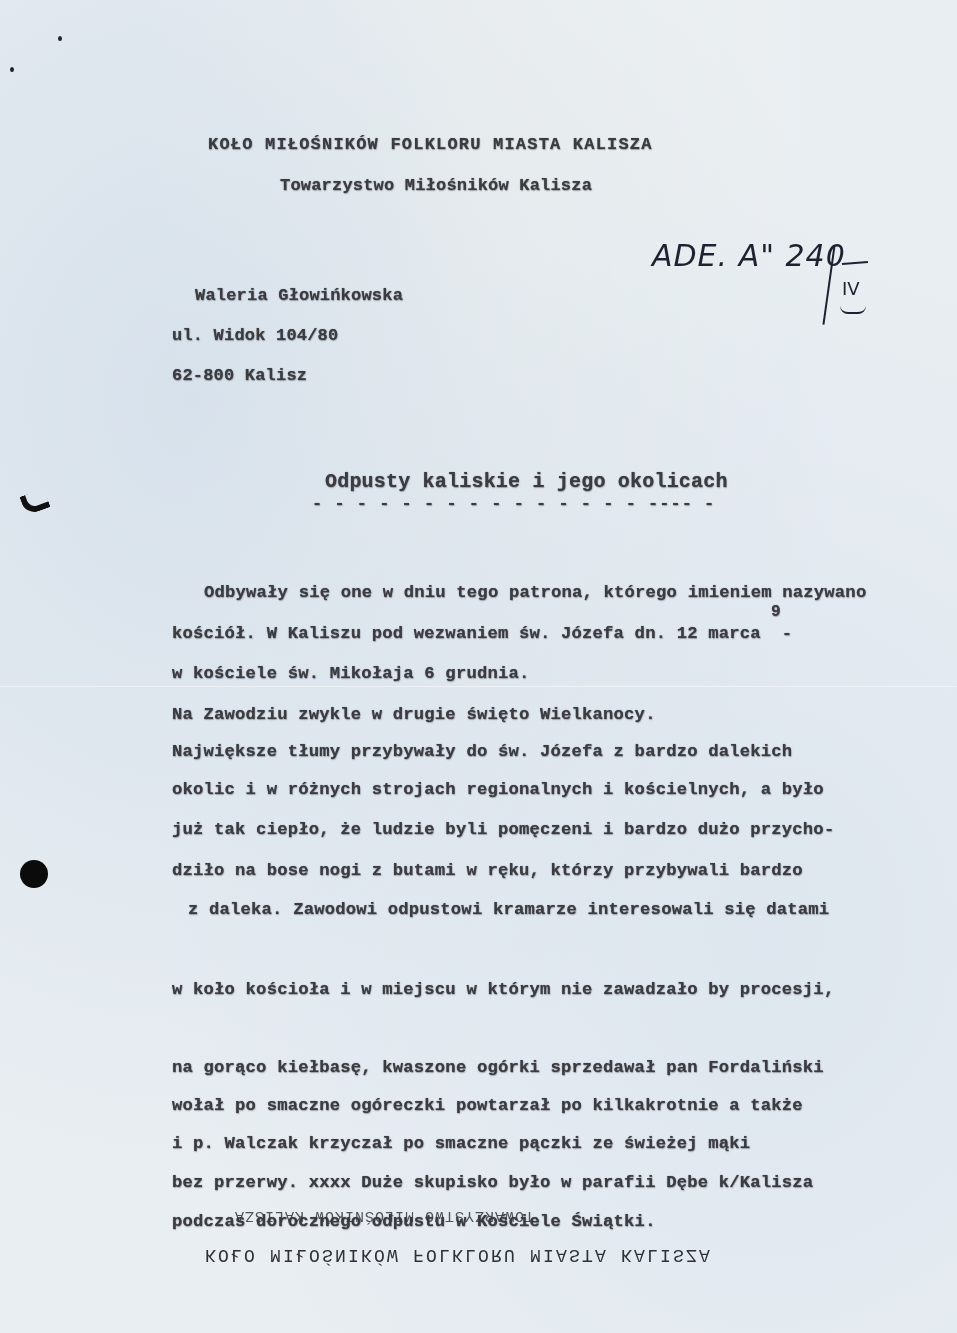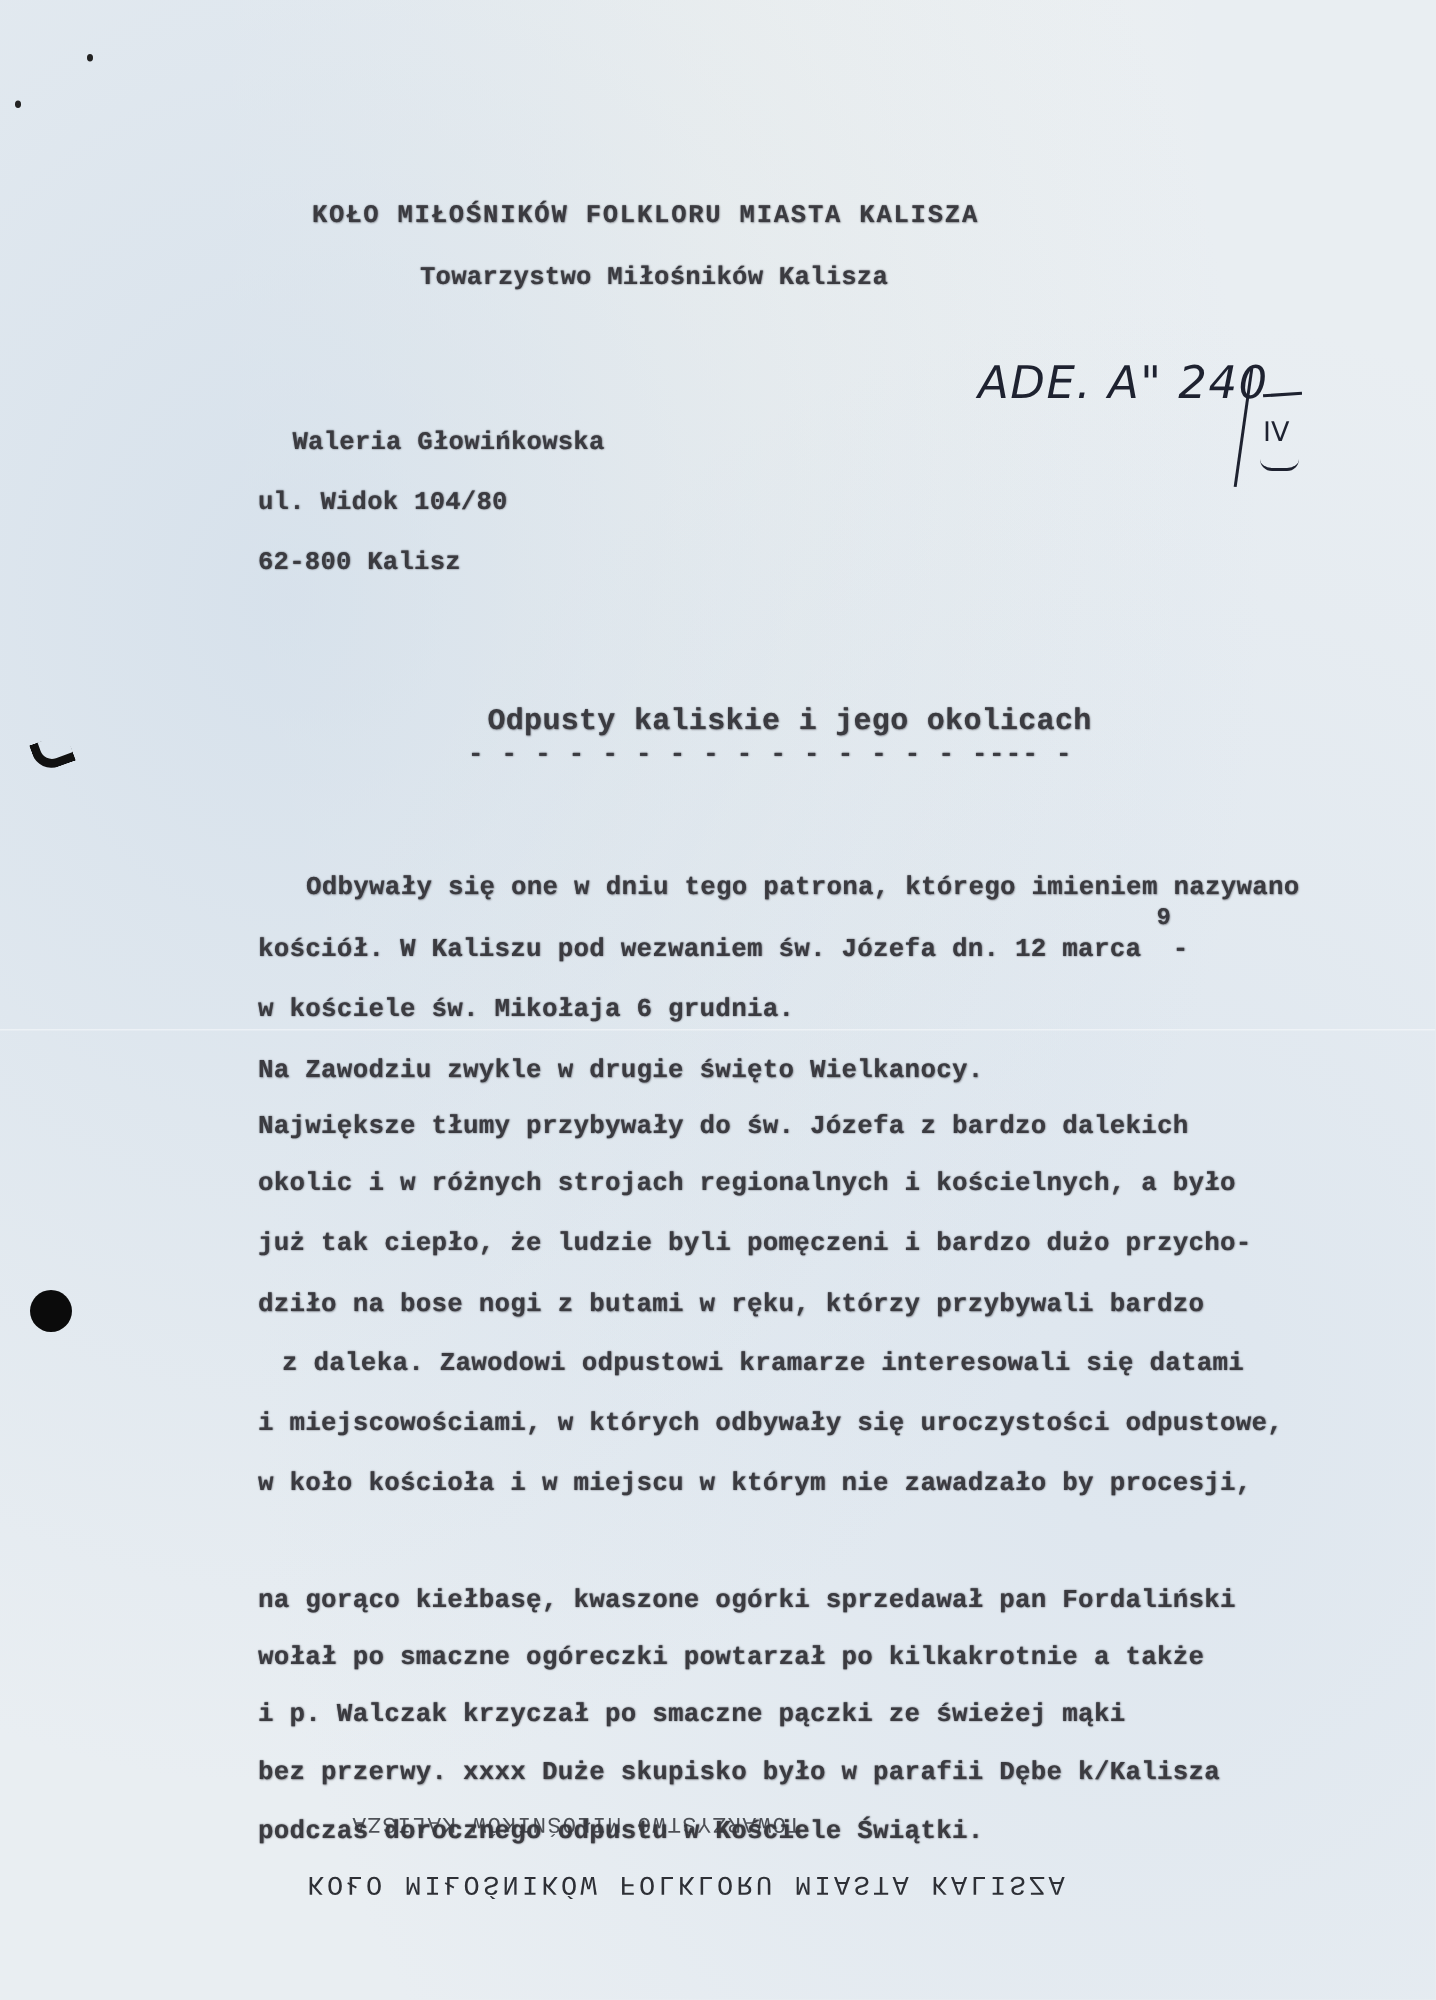--- a/index.html
+++ b/index.html
@@ -84,21 +84,20 @@
 
   <div class="typed body-line" style="top:583px;margin-left:32px;">Odbywały się one w dniu tego patrona, którego imieniem nazywano</div>
   <div class="typed body-line" style="top:624px;">kościół. W Kaliszu pod wezwaniem św. Józefa dn. 12 marca  -</div>
   <div class="typed body-line" style="top:664px;">w kościele św. Mikołaja 6 grudnia.</div>
   <div class="typed body-line" style="top:705px;">Na Zawodziu zwykle w drugie święto Wielkanocy.</div>
   <div class="typed body-line" style="top:742px;">Największe tłumy przybywały do św. Józefa z bardzo dalekich</div>
   <div class="typed body-line" style="top:780px;">okolic i w różnych strojach regionalnych i kościelnych, a było</div>
   <div class="typed body-line" style="top:820px;">już tak ciepło, że ludzie byli pomęczeni i bardzo dużo przycho-</div>
   <div class="typed body-line" style="top:861px;">dziło na bose nogi z butami w ręku, którzy przybywali bardzo</div>
   <div class="typed body-line" style="top:900px;margin-left:16px;">z daleka. Zawodowi odpustowi kramarze interesowali się datami</div>
-  <div class="typed body-line" style="top:940px;">i miejscowościami, w których odbywały się uroczystości odpustowe,</div>
   <div class="typed body-line" style="top:980px;">w koło kościoła i w miejscu w którym nie zawadzało by procesji,</div>
   <div class="typed body-line" style="top:1058px;">na gorąco kiełbasę, kwaszone ogórki sprzedawał pan Fordaliński</div>
   <div class="typed body-line" style="top:1096px;">wołał po smaczne ogóreczki powtarzał po kilkakrotnie a także</div>
   <div class="typed body-line" style="top:1134px;">i p. Walczak krzyczał po smaczne pączki ze świeżej mąki</div>
   <div class="typed body-line" style="top:1173px;">bez przerwy. xxxx Duże skupisko było w parafii Dębe k/Kalisza</div>
   <div class="typed body-line" style="top:1212px;">podczas dorocznego odpustu w Kościele Świątki.</div>
 
   <div class="stamp-mirror">TOWARZYSTWO MIŁOŚNIKÓW KALISZA</div>
   <div class="footer-mirror">KOŁO MIŁOŚNIKÓW FOLKLORU MIASTA KALISZA</div>
 </div>

